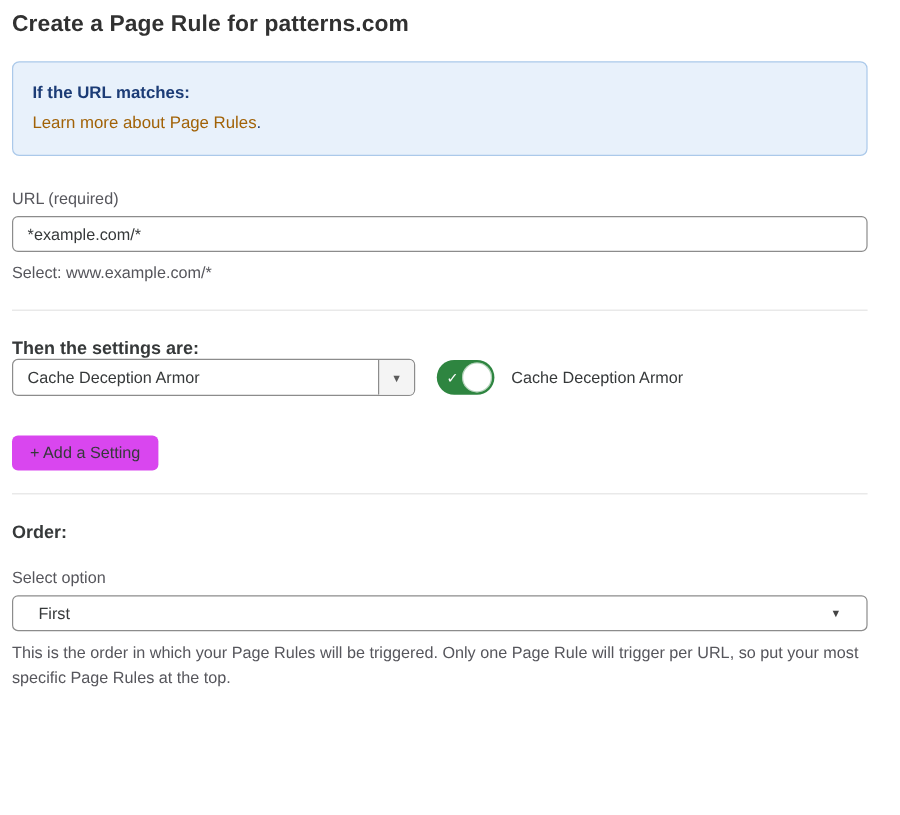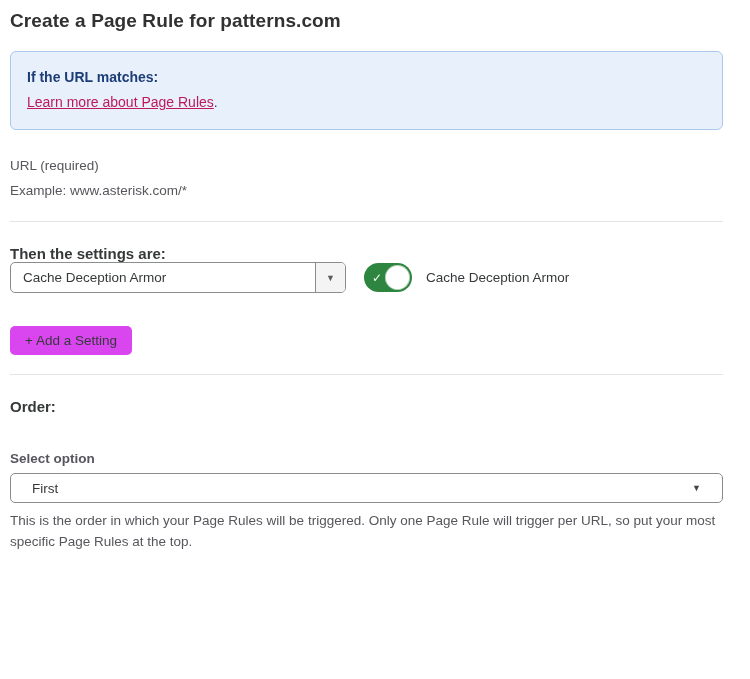--- a/index.html
+++ b/index.html
@@ -28,22 +28,21 @@
     background: #e8f1fb;
     border: 1px solid #abc9ea;
     border-radius: 6px;
     padding: 13px 0 14px 16px;
     color: #22407a;
     font-size: 14px;
     line-height: 25px;
   }
   .info-box .info-heading { font-weight: bold; color: #1c3c76; }
   .info-box a {
-    color: #be185d;
-    text-decoration: underline;
+    color: #a16207;
     cursor: pointer;
   }
   
   .field-label {
     font-size: 13.5px;
     color: #56565c;
     margin-bottom: 7px;
   }
   .helper-text {
     font-size: 13.5px;
@@ -158,21 +157,21 @@
     border: none;
     border-radius: 5px;
     font-family: "Liberation Sans", "DejaVu Sans", sans-serif;
     font-size: 13.5px;
     cursor: pointer;
   }
   .btn-gray { background: #d946ef; color: #36393a; }
   .add-setting-btn { margin-top: 33px; height: 29px; }
   .divider-2 { margin-top: 19px; }
   
-  .order-label { margin-top: 36px; font-weight: bold; }
+  .order-label { margin-top: 22px; }
   .dropdown-full {
     width: 100%;
     height: 30px;
     border: 1px solid #8c8c8c;
     border-radius: 5px;
     display: flex;
     align-items: center;
     background: #fff;
     cursor: pointer;
     padding: 0 21px;
@@ -189,21 +188,22 @@
 
   <h1 class="page-title">Create a Page Rule for patterns.com</h1>
 
   <div class="info-box">
     <div class="info-heading">If the URL matches:</div>
     <div><a>Learn more about Page Rules</a><span>.</span></div>
   </div>
 
   <div class="url-section">
     <div class="field-label">URL (required)</div>
-    <div class="helper-text">Example: www.asterisk.com/*</div>
+    <input class="text-input" type="text" value="*example.com/*" style="">
+    <div class="helper-text">Select: www.example.com/*</div>
   </div>
 
   <hr class="divider divider-1">
 
   <div class="section-heading">Then the settings are:</div>
 
 
   <div class="setting-row">
     <div class="dropdown-split">
       <div class="dropdown-value">Cache Deception Armor</div>

